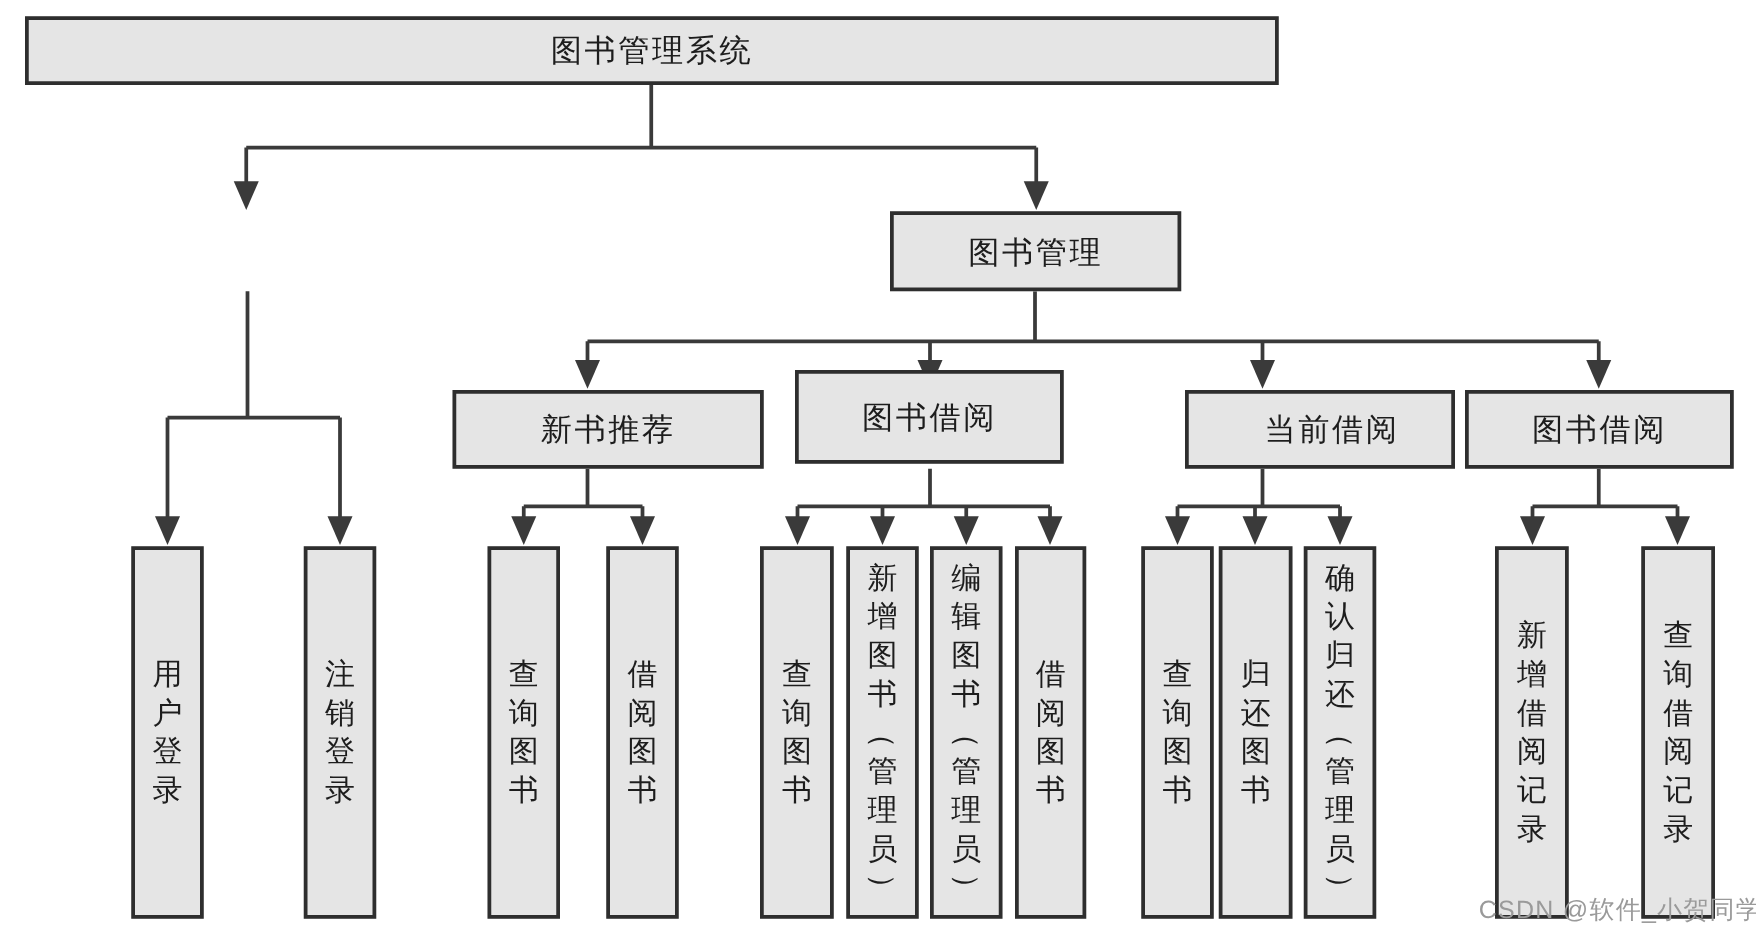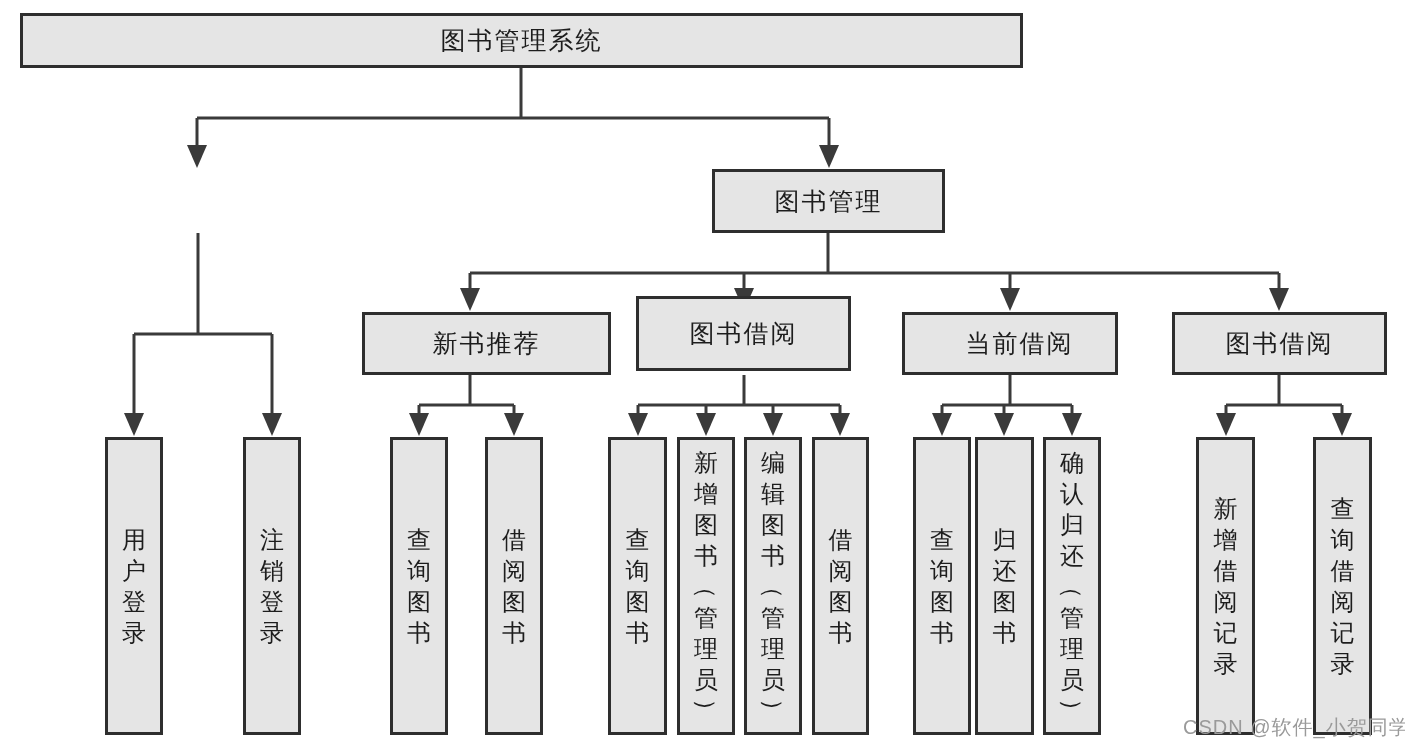--- a/index.html
+++ b/index.html
@@ -82,21 +82,21 @@
   <div class="box hbox" style="left:712px;top:169px;width:233px;height:64px;">
     <span>图书管理</span>
   </div>
 
   <div class="box hbox" style="left:362px;top:312px;width:249px;height:63px;">
     <span>新书推荐</span>
   </div>
   <div class="box hbox" style="left:636px;top:296px;width:215px;height:75px;">
     <span>图书借阅</span>
   </div>
-  <div class="box hbox" style="left:902px;top:312px;width:216px;height:63px;padding-left:19px;">
+  <div class="box hbox" style="left:948px;top:312px;width:216px;height:63px;padding-left:19px;">
     <span>当前借阅</span>
   </div>
   <div class="box hbox" style="left:1172px;top:312px;width:215px;height:63px;">
     <span>图书借阅</span>
   </div>
 
   <div class="box leaf" style="left:105px;top:437px;width:58px;height:298px;">
       <span>用</span>
       <span>户</span>
       <span>登</span>

